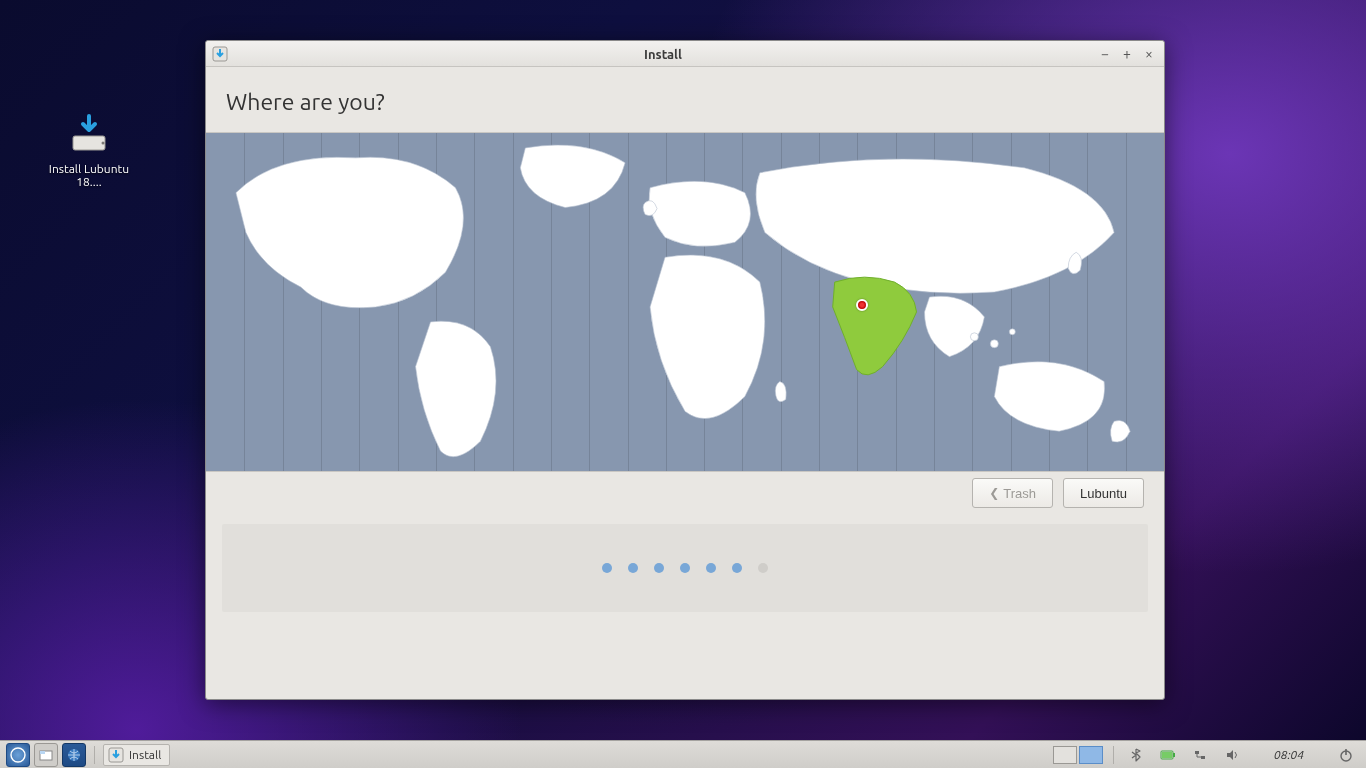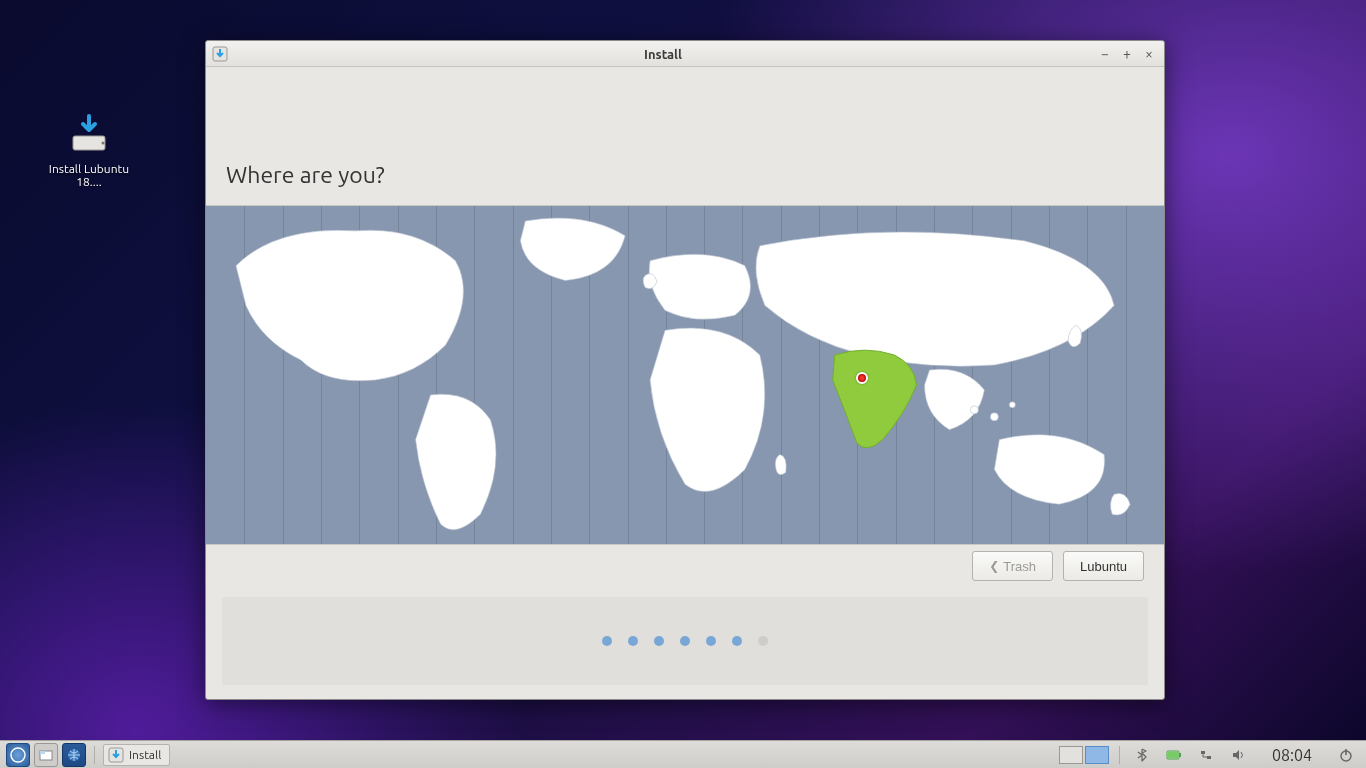--- a/index.html
+++ b/index.html
@@ -55,21 +55,21 @@
   }
   .titlebar .app-icon { width:16px;height:16px;margin-right:6px; }
   .titlebar .title { flex:1; text-align:center; font-weight:600; }
   .titlebar .win-btn {
     width:18px;height:18px;margin-left:4px;
     display:flex;align-items:center;justify-content:center;
     color:#555;font-size:14px;cursor:pointer;
     border-radius:2px;
   }
 
-  .content { flex:1; display:flex; flex-direction:column; padding:0;justify-content:flex-end; }
+  .content { flex:1; display:flex; flex-direction:column; padding:0; }
 
   .heading {
     font-size: 23px;
     font-weight: 400;
     color:#333;
     padding: 22px 20px 18px 20px;
   }
 
   .map-wrap {
     height: 340px;
@@ -140,21 +140,21 @@
   }
   .panel .task {
     display:flex;align-items:center;gap:5px;
     padding:2px 8px 2px 4px; height:22px;
     background:#e9e7e3;border:1px solid #b5b3af;border-radius:2px;
     cursor:pointer;
   }
   .panel .task .tiny-icon{width:16px;height:16px;}
   .panel .spacer{flex:1;}
   .panel .tray-icon{width:18px;height:18px;margin:0 5px;display:flex;align-items:center;justify-content:center;color:#555;cursor:pointer;}
-  .panel .clock{margin:0 16px;font-size:16px;}
+  .panel .clock{margin:0 24px;font-size:12px;font-style:italic;}
   .panel .pager{display:flex;gap:2px;margin-right:2px;}
   .panel .pager .ws{width:24px;height:18px;border:1px solid #9a9894;background:#e3e1dd;}
   .panel .pager .ws.active{background:#8fb8e6;border-color:#5a8dc8;}
   .panel .sep{width:1px;height:18px;background:#b0aeaa;margin:0 4px;}
 
   .marker {
     position:absolute;
     width:12px;height:12px;border-radius:50%;
     background:radial-gradient(circle,#e33 30%,#b00 70%);
     border:2px solid #fff;

